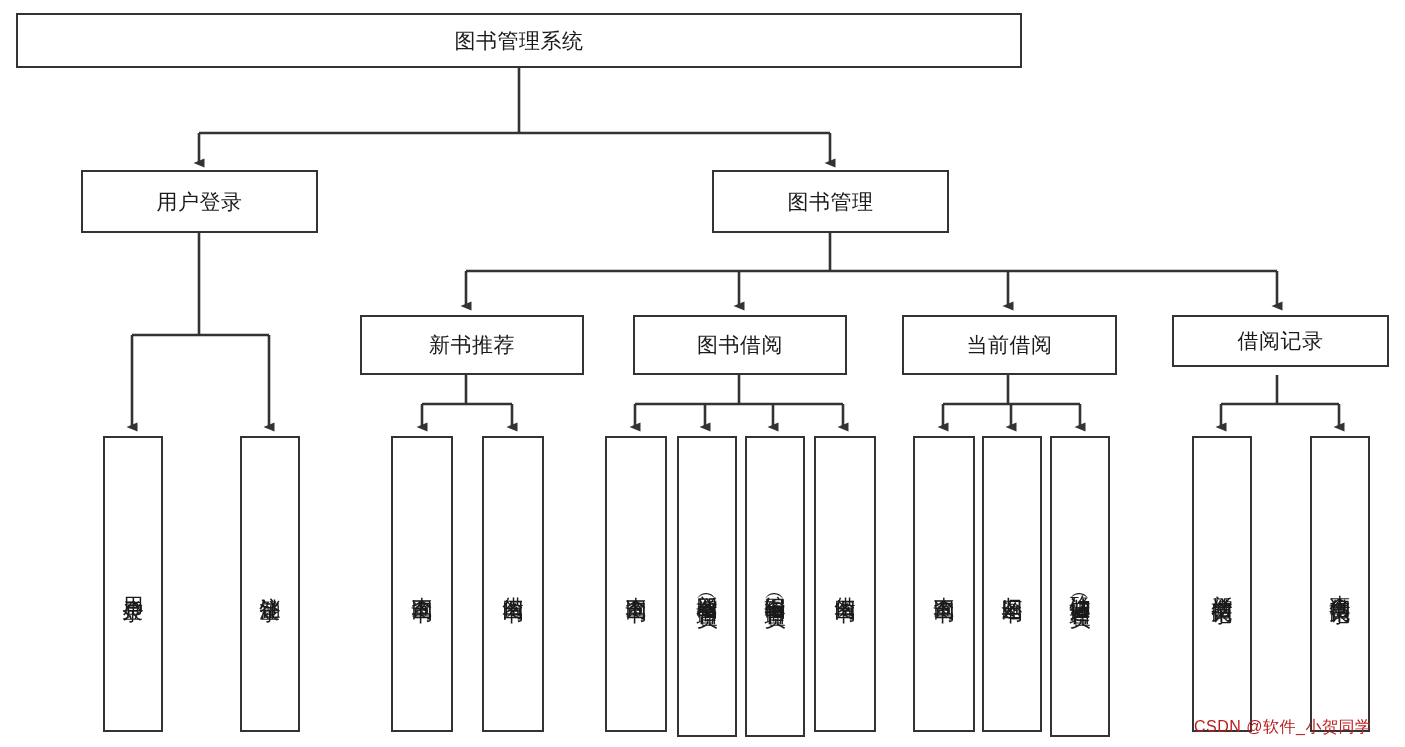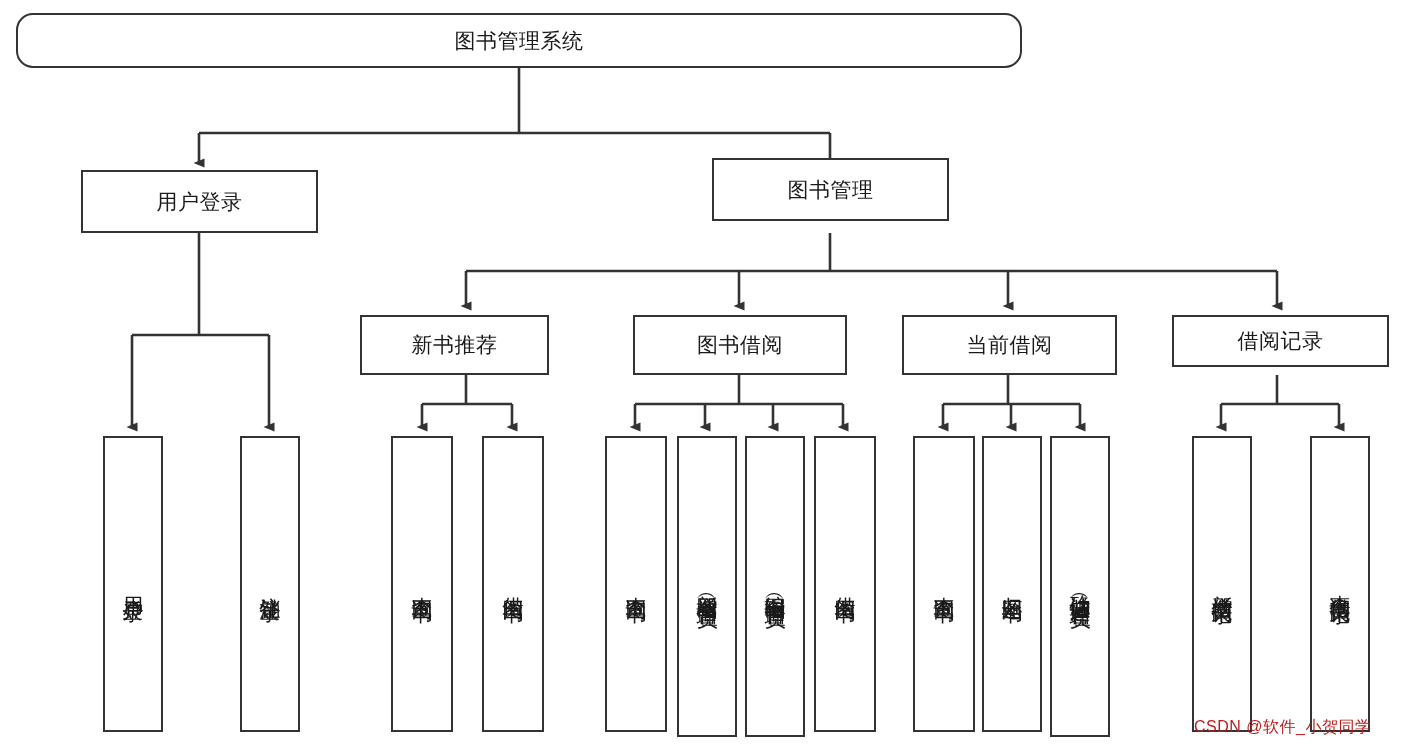--- a/index.html
+++ b/index.html
@@ -109,32 +109,32 @@
       <path d="M1011,404 L1011,427" marker-end="url(#arrow)"></path>
       <path d="M1080,404 L1080,427" marker-end="url(#arrow)"></path>
 
       <path d="M1277,375 L1277,404"></path>
       <path d="M1221,404 L1339,404"></path>
       <path d="M1221,404 L1221,427" marker-end="url(#arrow)"></path>
       <path d="M1339,404 L1339,427" marker-end="url(#arrow)"></path>
     </g>
   </svg>
 
-  <div class="node horizontal" style="left:16px; top:13px; width:1006px; height:55px;border-radius:17px;">
+  <div class="node horizontal" style="left:16px; top:13px; width:1006px; height:55px;">
     <span>图书管理系统</span>
   </div>
 
   <div class="node horizontal" style="left:81px; top:170px; width:237px; height:63px;">
     <span>用户登录</span>
   </div>
-  <div class="node horizontal" style="left:712px; top:158px; width:237px; height:63px;">
+  <div class="node horizontal" style="left:712px; top:170px; width:237px; height:63px;">
     <span>图书管理</span>
   </div>
 
-  <div class="node horizontal" style="left:360px; top:315px; width:189px; height:60px;text-align:right;">
+  <div class="node horizontal" style="left:360px; top:315px; width:224px; height:60px;text-align:right;">
     <span>新书推荐</span>
   </div>
   <div class="node horizontal" style="left:902px; top:315px; width:215px; height:60px;">
     <span>当前借阅</span>
   </div>
   <div class="node horizontal" style="left:633px; top:315px; width:214px; height:60px;">
     <span>图书借阅</span>
   </div>
   <div class="node horizontal" style="left:1172px; top:315px; width:217px; height:52px;">
     <span>借阅记录</span>

